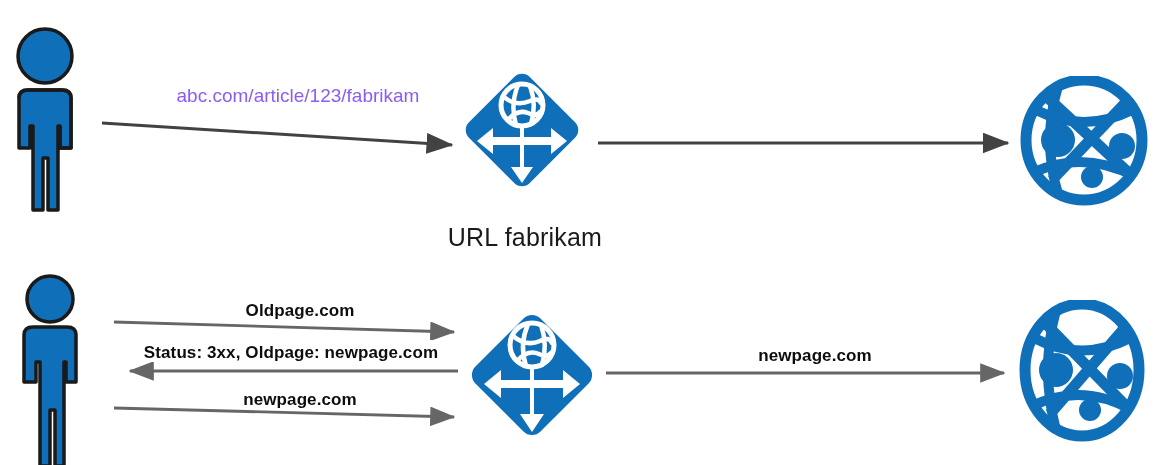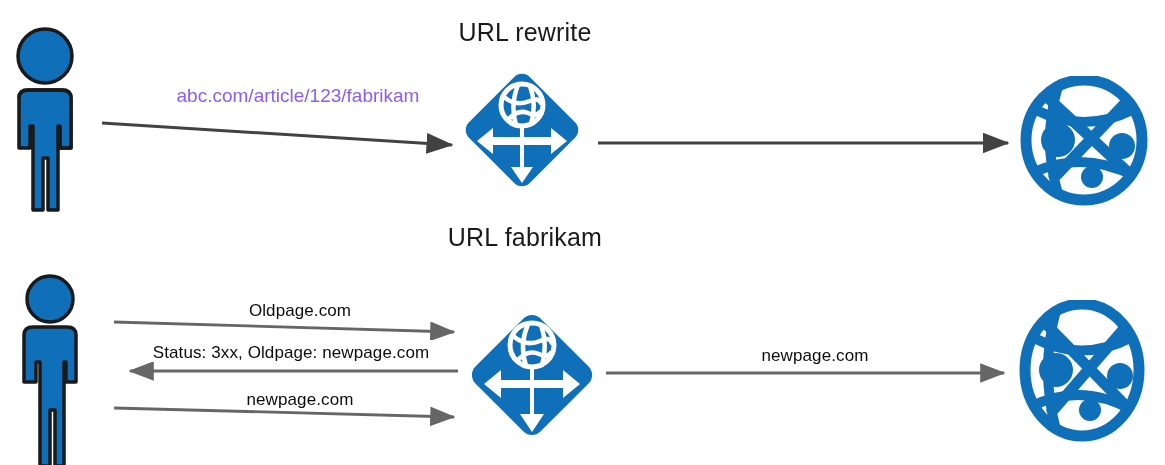--- a/index.html
+++ b/index.html
@@ -36,35 +36,34 @@
     font-size: 19px;
     color: #8b5cf6;
     font-weight: 400;
     white-space: nowrap;
     text-align: center;
   }
   .flow-label-bold {
     font-family: "Liberation Sans", sans-serif;
     font-size: 17px;
     color: #0d0d0d;
-    font-weight: normal;
+    font-weight: bold;
     white-space: nowrap;
     text-align: center;
     letter-spacing: 0.1px;
   }
 
   
   .icon-svg { display: block; }
 </style>
 </head>
 <body>
 
 <div id="canvas">
 
-  <div class="abs section-title" style="left:380px; top:18px; width:290px;">URL rewrite</div>
 
   <div class="abs section-title" style="left:380px; top:223px; width:290px;">URL fabrikam</div>
 
   <div class="abs" style="left:2px; top:22px;">
     <svg class="icon-svg" width="100" height="190" viewBox="0 0 100 190" xmlns="http://www.w3.org/2000/svg">
       <circle cx="43" cy="34" r="27" fill="#0F6FB8" stroke="#1a1a1a" stroke-width="3.5"></circle>
       <path d="M17 76 Q17 68 26 68 L60 68 Q69 68 69 76 L69 126 L58 126 L58 104 L56 104 L56 188 L46 188 L46 136 L41 136 L41 188 L31 188 L31 104 L28 104 L28 126 L17 126 Z" fill="#0F6FB8" stroke="#1a1a1a" stroke-width="3.5" stroke-linejoin="round"></path>
       <path d="M17 76 Q17 68 26 68 L60 68 Q69 68 69 76 L69 126 L58 126 L58 104" fill="none" stroke="#1a1a1a" stroke-width="3.5" stroke-linejoin="round"></path>
     </svg>
   </div>

